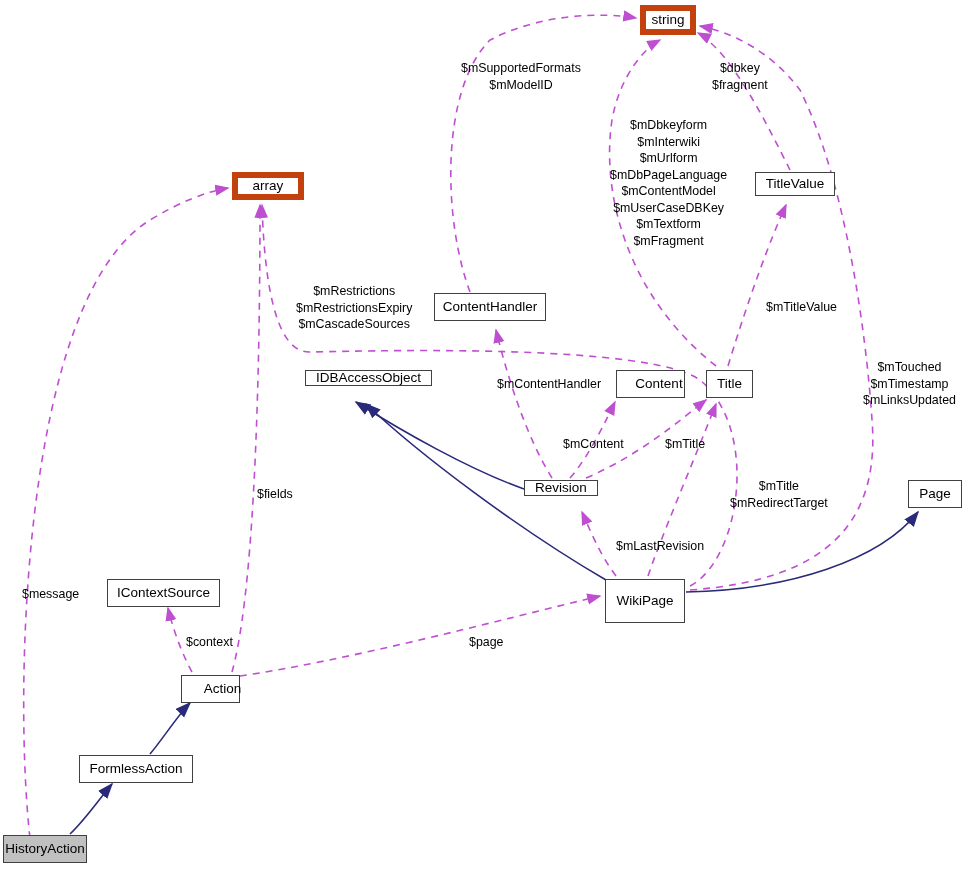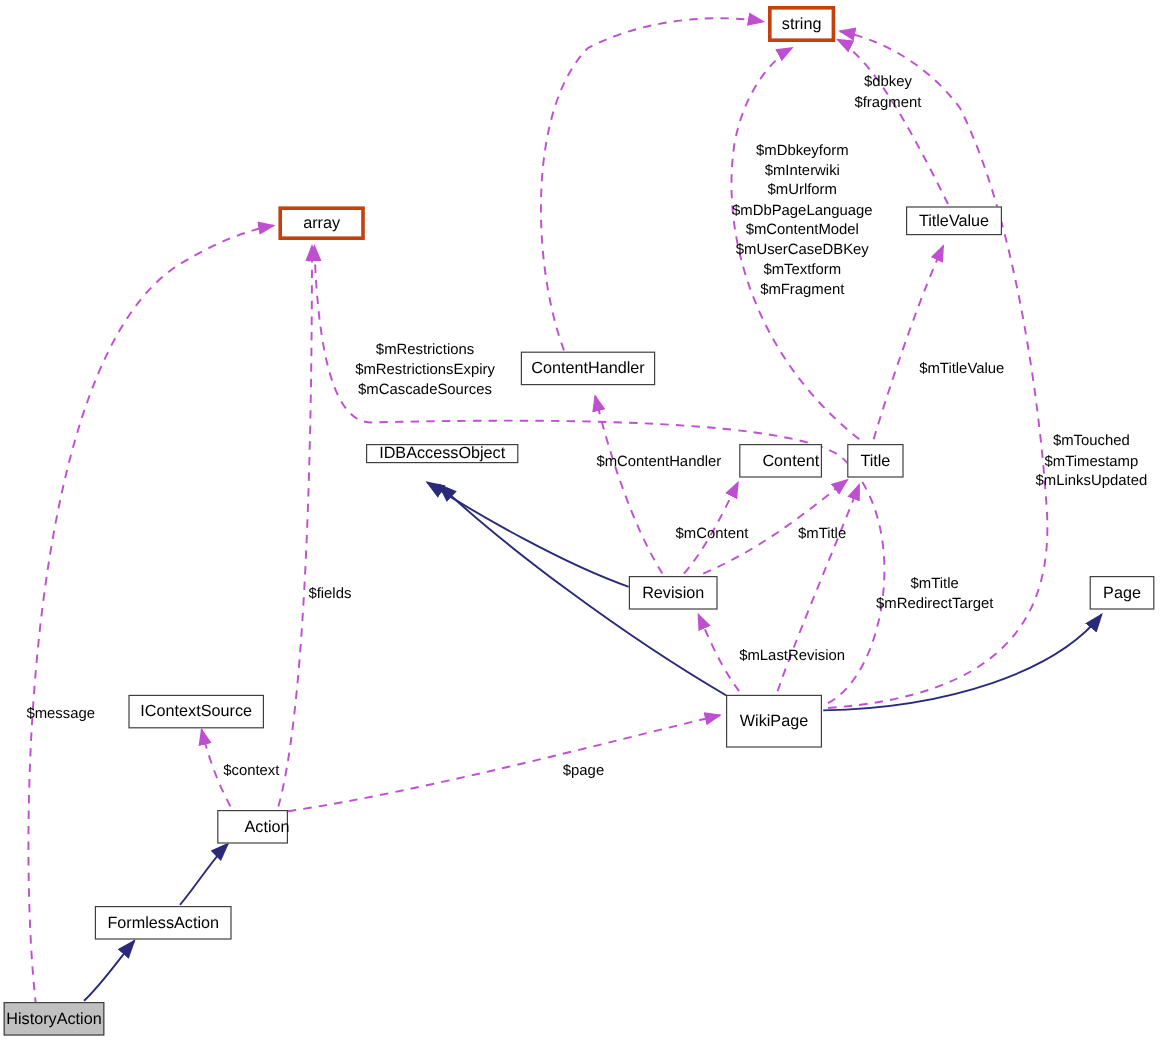--- a/index.html
+++ b/index.html
@@ -14,21 +14,21 @@
     border:1px solid #404040;
     color:#000000;
     font-size:13.5px;
     line-height:1;
     display:flex;
     align-items:center;
     justify-content:center;
     white-space:nowrap;
     z-index:5;
   }
-  .node.thin{border:3px solid #c2410c;}
+  .node.thin{border:6px solid #c2410c;}
   .node.current{background:#c0c0c0;border:1px solid #404040;}
   .edge-label{
     position:absolute;
     font-size:12.4px;
     color:#000000;
     line-height:1.33;
     white-space:pre;
     z-index:4;
   }
   .edge-label.center{text-align:center;}
@@ -117,21 +117,21 @@
   </div>
 
   <div class="node" style="left:616px;top:370px;width:69px;height:28px;padding-left:17px;">
     <span>Content</span>
   </div>
 
   <div class="node" style="left:706px;top:370px;width:47px;height:28px;">
     <span>Title</span>
   </div>
 
-  <div class="node" style="left:524px;top:480px;width:74px;height:28px;">
+  <div class="node" style="left:524px;top:480px;width:74px;height:16px;">
     <span>Revision</span>
   </div>
 
   <div class="node" style="left:908px;top:480px;width:54px;height:28px;">
     <span>Page</span>
   </div>
 
   <div class="node" style="left:605px;top:579px;width:80px;height:44px;">
     <span>WikiPage</span>
   </div>
@@ -145,20 +145,22 @@
   </div>
 
   <div class="node" style="left:79px;top:755px;width:114px;height:28px;">
     <span>FormlessAction</span>
   </div>
 
   <div class="node current" style="left:3px;top:835px;width:84px;height:28px;">
     <span>HistoryAction</span>
   </div>
 
+  <div class="edge-label center" style="left:461px;top:60px;">$mSupportedFormats
+$mModelID</div>
 
   <div class="edge-label center" style="left:712px;top:60px;">$dbkey
 $fragment</div>
 
   <div class="edge-label center" style="left:610px;top:117px;">$mDbkeyform
 $mInterwiki
 $mUrlform
 $mDbPageLanguage
 $mContentModel
 $mUserCaseDBKey

